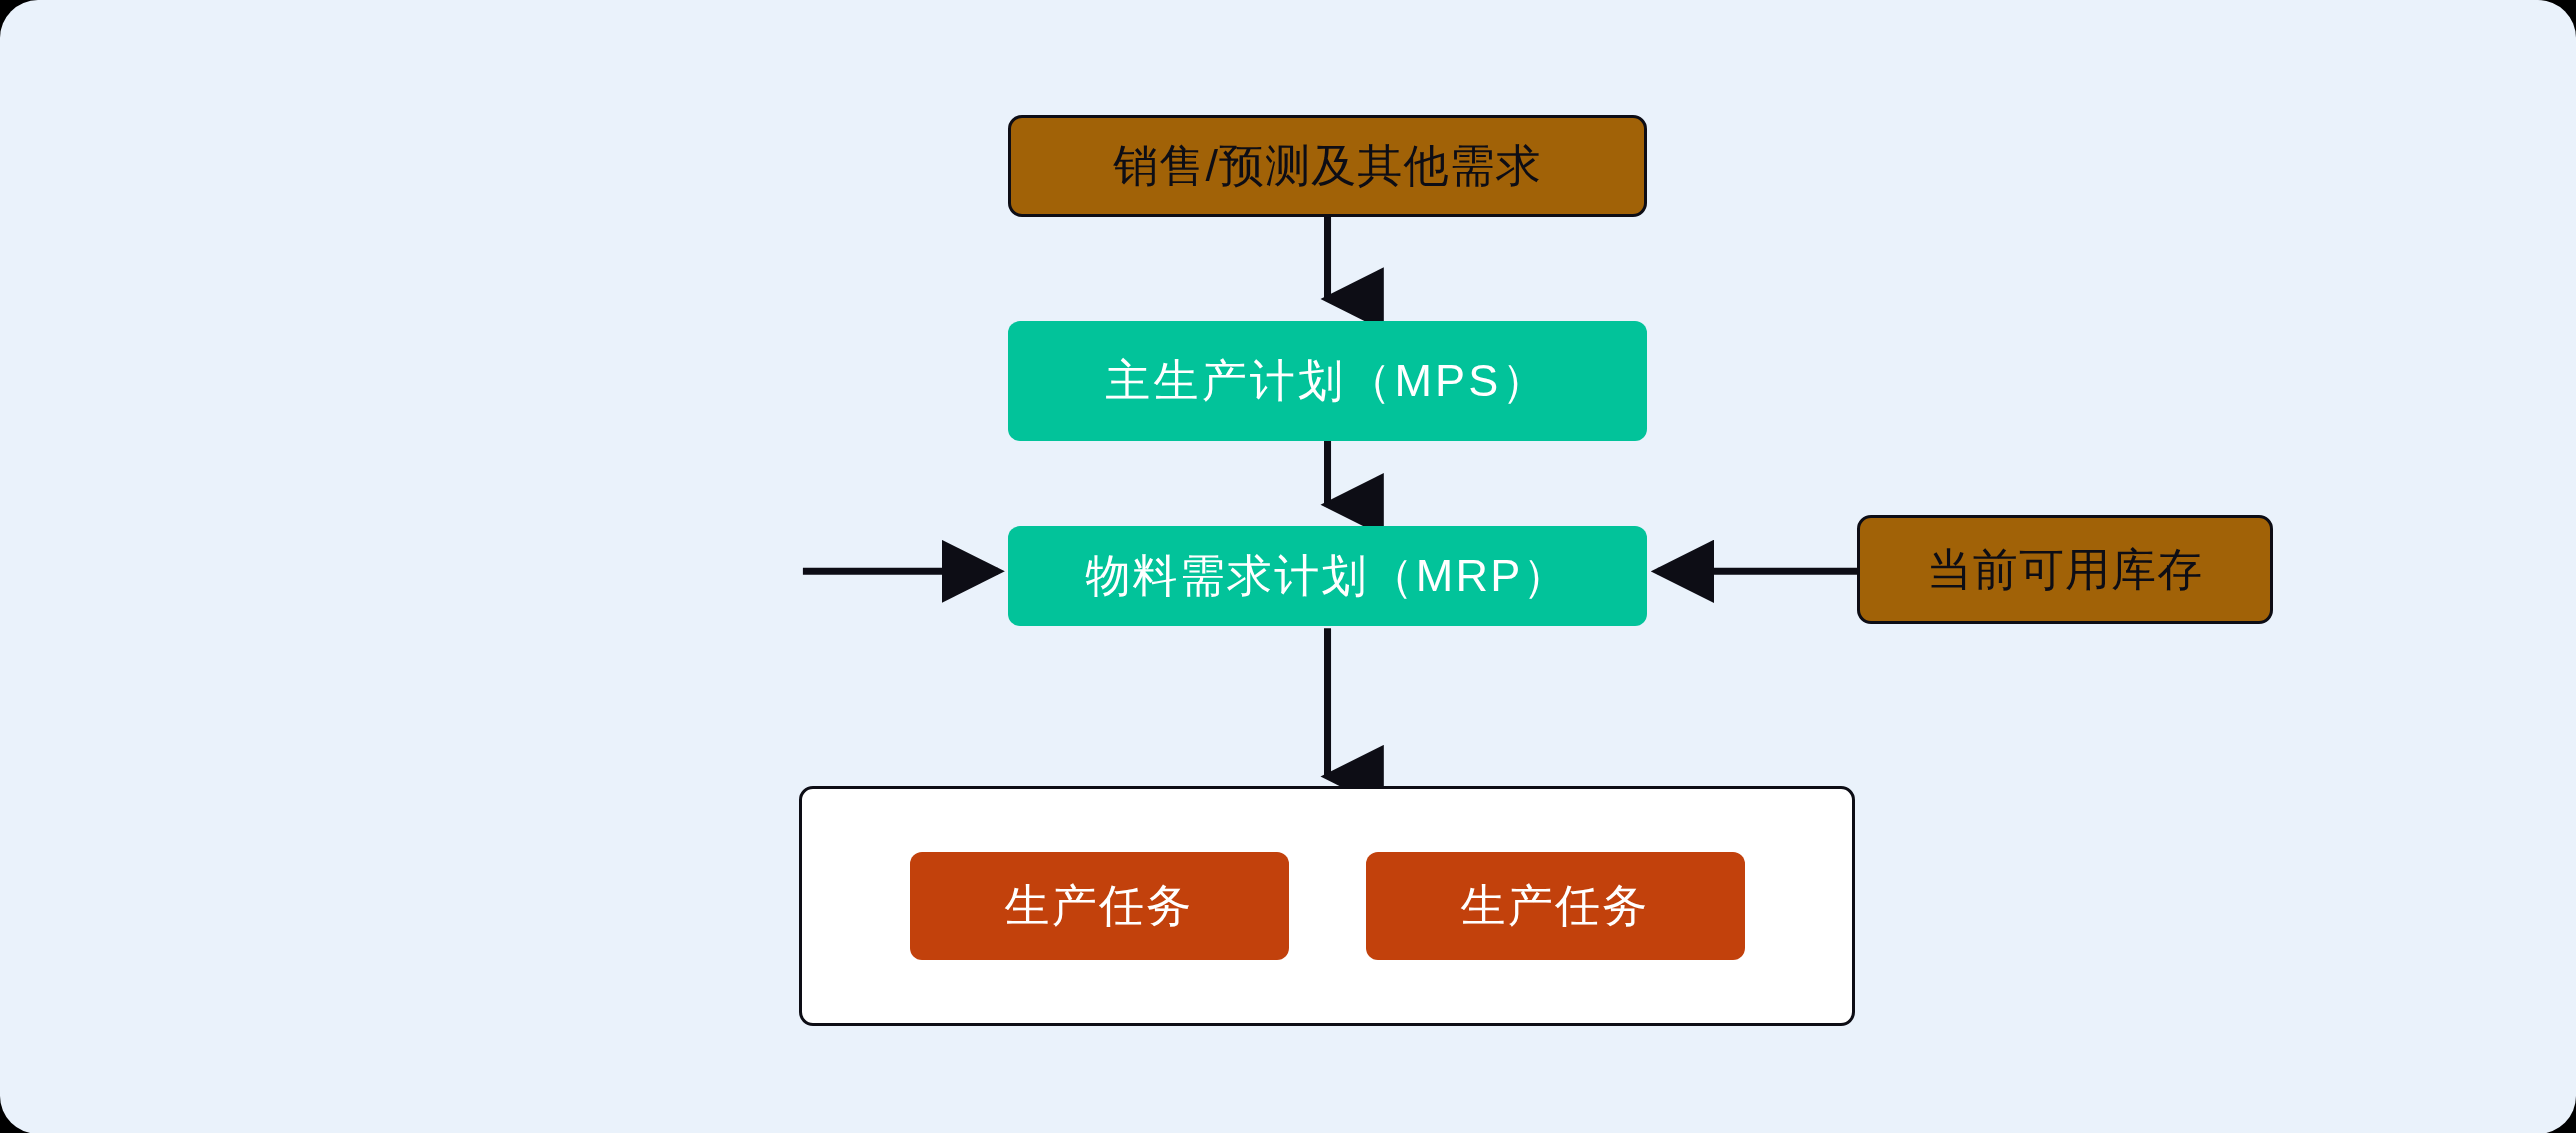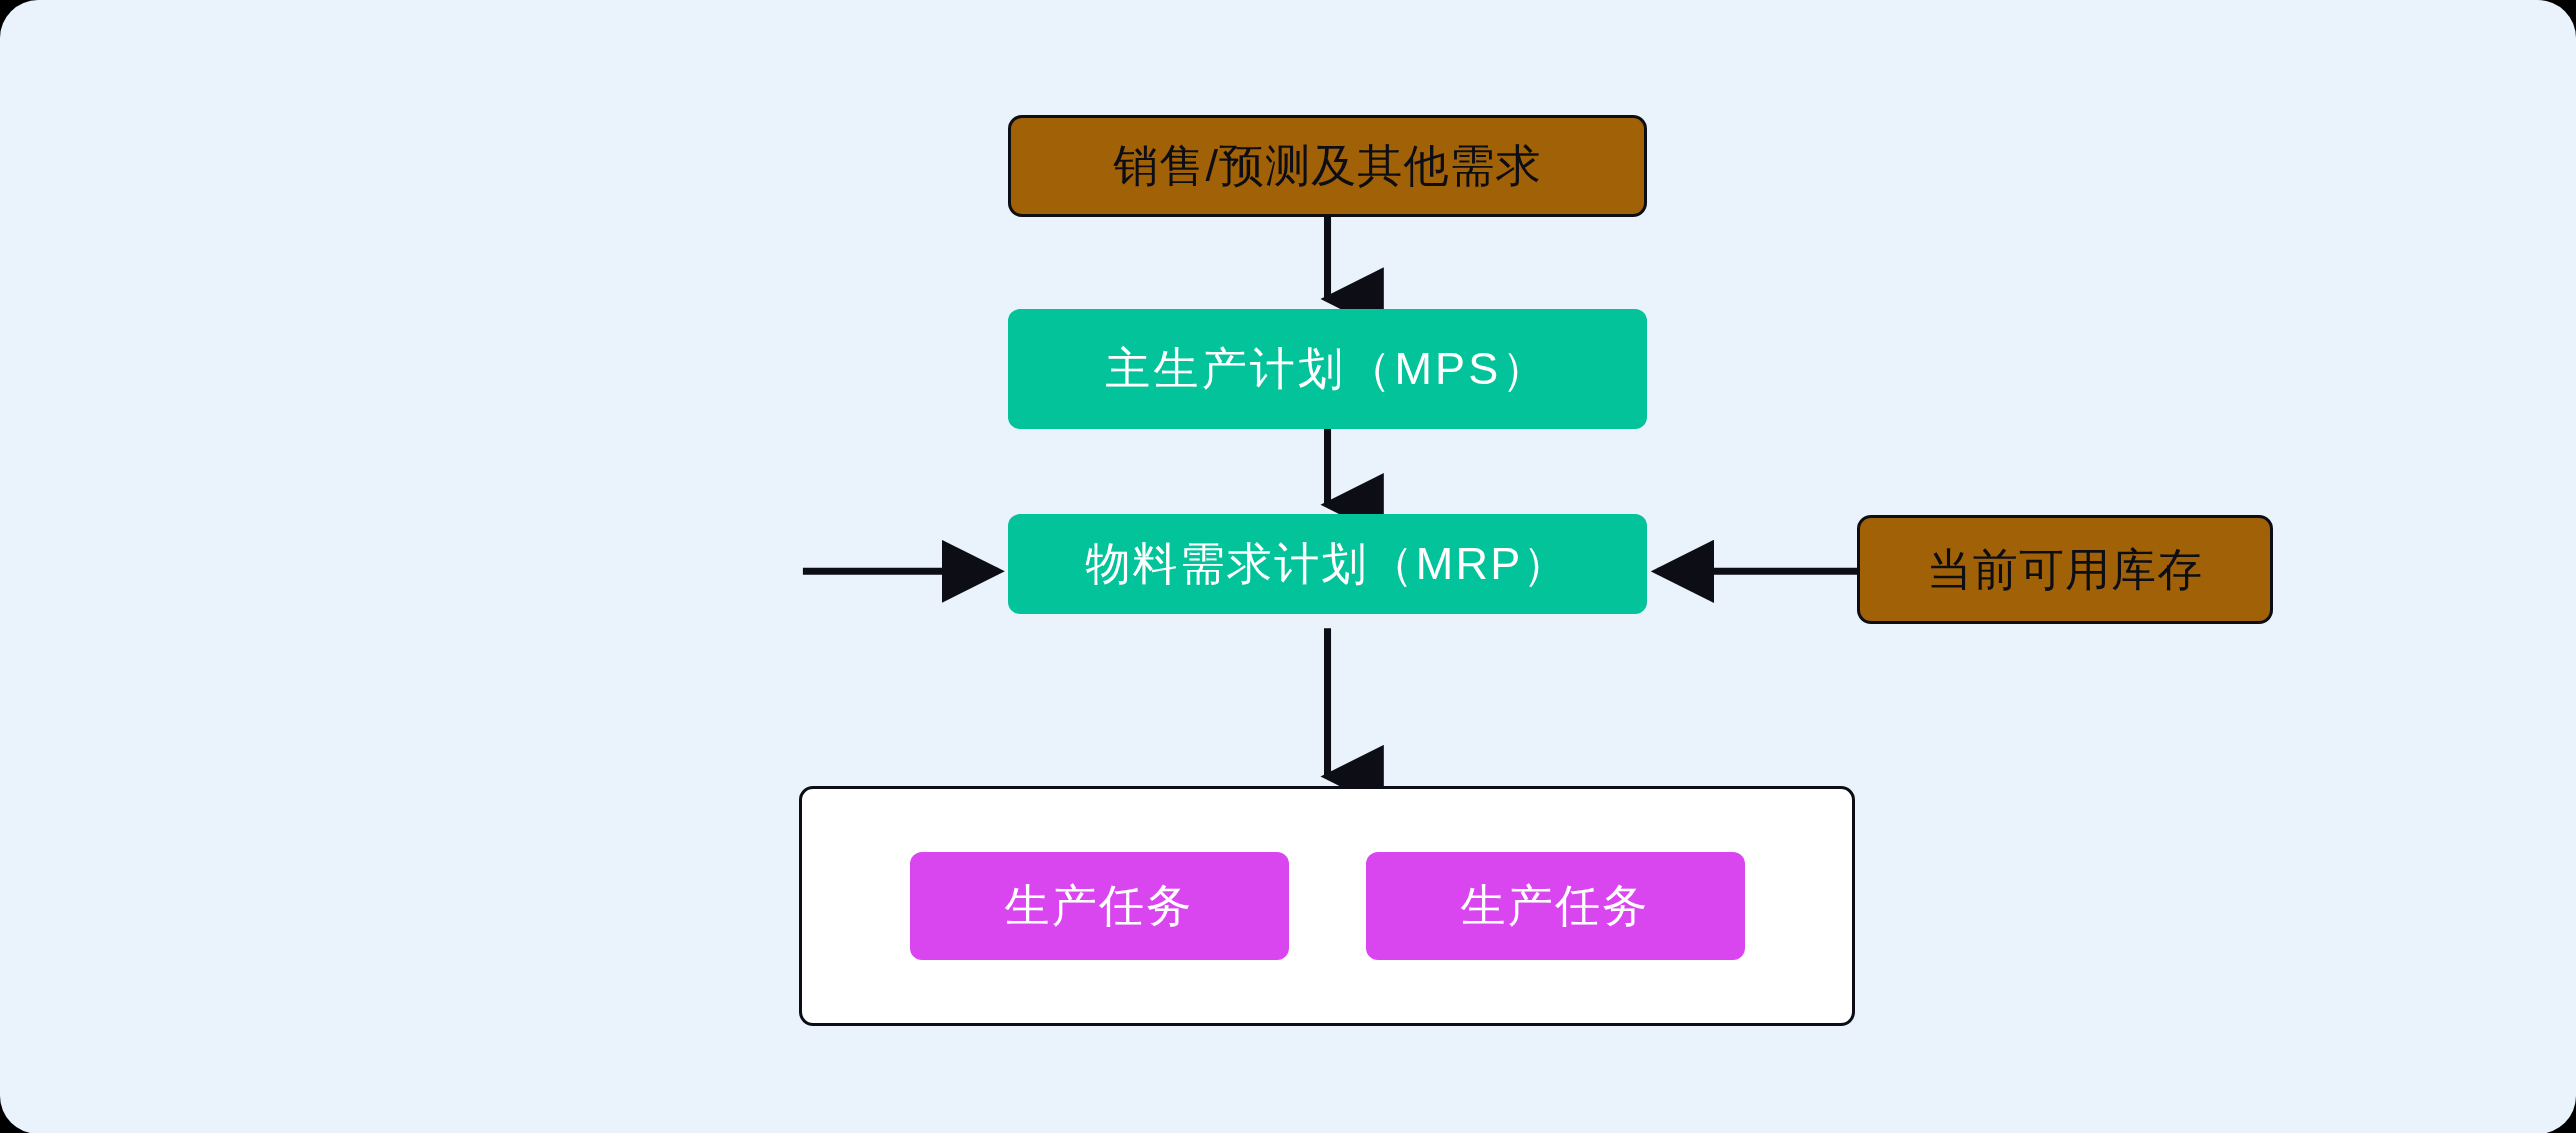--- a/index.html
+++ b/index.html
@@ -37,20 +37,21 @@
     background: #a16207;
     border: 3.2px solid #0d0d15;
     border-radius: 14px;
     color: #0d0d15;
   }
   .node-green {
     background: #02c39a;
     border: none;
     border-radius: 12px;
     color: #ffffff;
+    margin-top: 12px;
   }
 
   
   #node-demand {
     left: 1008px;  top: 115px;
     width: 639px; height: 102px;
     font-size: 45px;
     letter-spacing: 1.1px;
   }
   #node-mps {
@@ -90,21 +91,21 @@
     border-radius: 14px;
     display: flex;
     align-items: center;
     justify-content: center;
     gap: 77px;
   }
   .output-chip {
     box-sizing: border-box;
     width: 379px;
     height: 108px;
-    background: #d946ef;
+    background: #c2410c;
     border-radius: 12px;
     color: #ffffff;
     display: flex;
     align-items: center;
     justify-content: center;
     font-size: 45px;
     letter-spacing: 2.2px;
     white-space: nowrap;
   }
 

